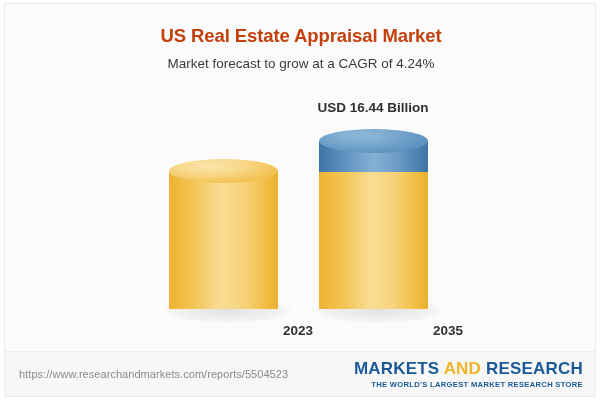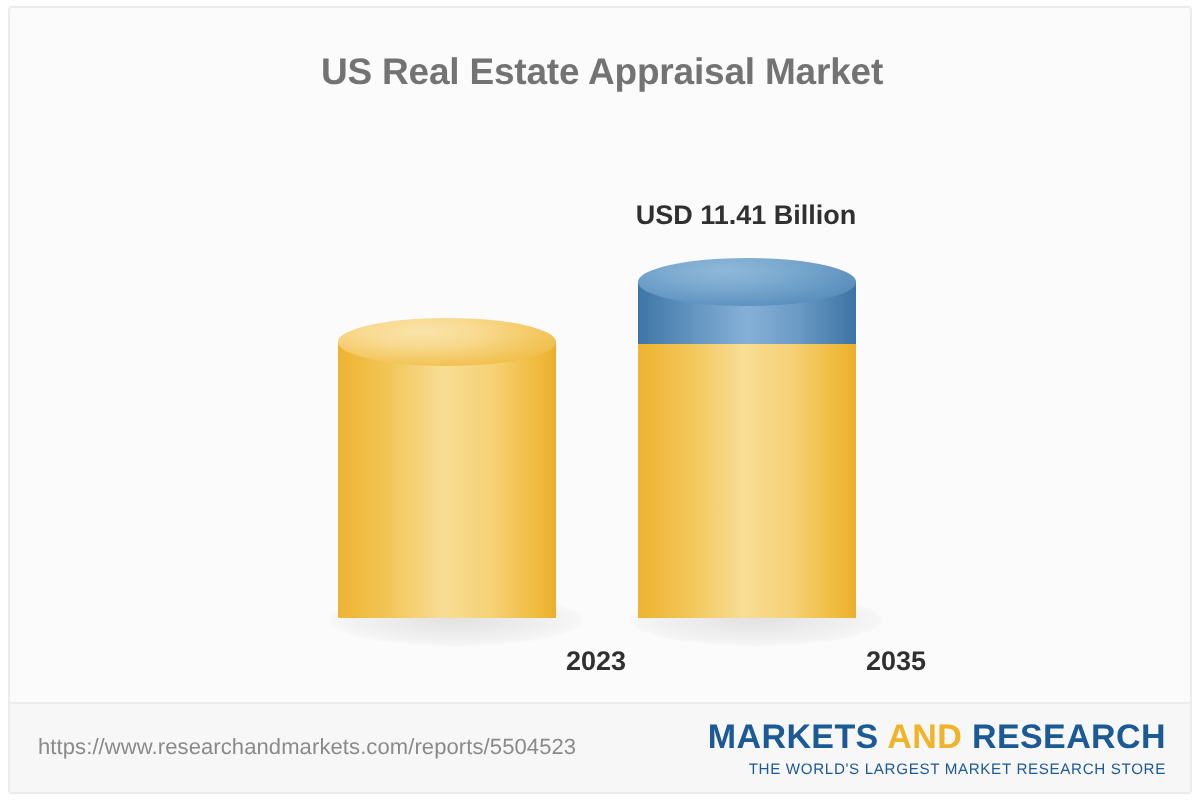--- a/index.html
+++ b/index.html
@@ -23,21 +23,21 @@
   }
 
   
   #chart-title {
     position: absolute;
     left: 0; top: 21px;
     width: 592px;
     text-align: center;
     font-size: 18.5px;
     font-weight: bold;
-    color: #737373;
+    color: #c2410c;
     letter-spacing: -0.1px;
   }
   #chart-subtitle {
     position: absolute;
     left: 0; top: 52px;
     width: 592px;
     text-align: center;
     font-size: 13.5px;
     font-weight: normal;
     color: #3b3b3b;
@@ -173,53 +173,54 @@
     font-size: 17px;
     font-weight: bold;
     color: #1b5a96;
     letter-spacing: 0.2px;
     white-space: nowrap;
   }
   #logo-and { color: #f0b429; margin-top: 38px; }
   #logo-tagline {
     margin-top: 1px;
     font-size: 7.6px;
-    font-weight: normal;
+    font-weight: bold;
     color: #1b5a96;
     letter-spacing: 0.32px;
     white-space: nowrap;
     text-align: right;
   }
 </style>
 </head>
 <body>
 
 <div id="card">
 
   <div id="chart-title">US Real Estate Appraisal Market</div>
+  <div id="chart-subtitle">Market forecast to grow at a CAGR of 4.24%</div>
 
   <div id="plot">
 
     <div class="bar-group" style="left:0; top:0; width:592px; height:344px;">
 
 
       <div class="cyl-shadow" style="left:160px; top:293px; width:126px; height:26px;"></div>
 
       <div class="cyl-bottom-gold" style="left:164px; top:293px; width:109px; height:24px;"></div>
 
       <div class="cyl-body-gold" style="left:164px; top:167px; width:109px; height:138px;"></div>
 
       <div class="cyl-top-gold" style="left:164px; top:155px; width:109px; height:24px;"></div>
 
       <div class="cat-label" style="left:128px; top:319px;">2023</div>
     </div>
 
     <div class="bar-group" style="left:0; top:0; width:592px; height:344px;">
 
-      <div class="value-label" style="left:278px; top:96px;">USD 11.41 Billion</div>
+      <div class="value-label" style="left:278px; top:96px;">USD 16.44 Billion</div>
 
       <div class="cyl-shadow" style="left:310px; top:293px; width:126px; height:26px;"></div>
 
       <div class="cyl-bottom-gold" style="left:314px; top:293px; width:109px; height:24px;"></div>
 
       <div class="cyl-body-gold" style="left:314px; top:167px; width:109px; height:138px;"></div>
 
       <div class="cyl-body-blue" style="left:314px; top:137px; width:109px; height:31px;"></div>
 
       <div class="cyl-top-blue" style="left:314px; top:125px; width:109px; height:24px;"></div>

